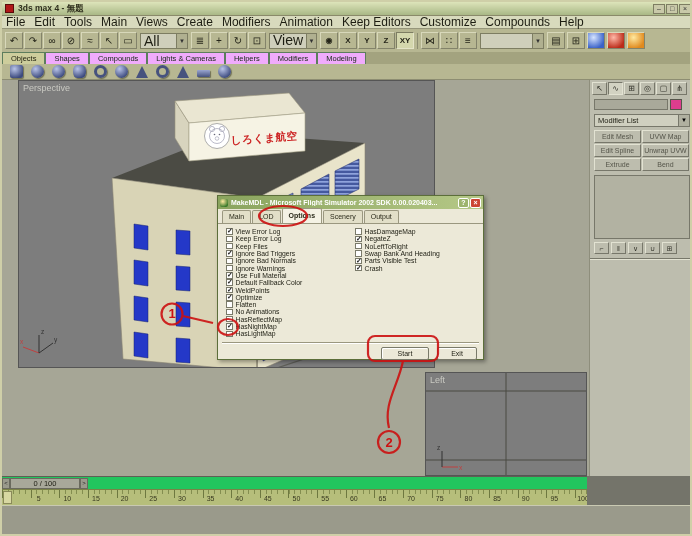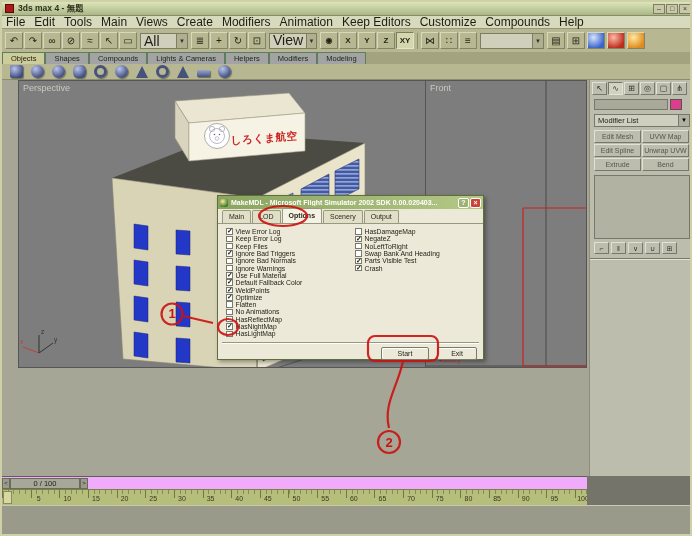--- a/index.html
+++ b/index.html
@@ -18,21 +18,21 @@
   .tbtn.active{background:#d4d7ad;border-top-color:#7d7d62;border-left-color:#7d7d62;border-bottom-color:#e4e4c8;border-right-color:#e4e4c8;}
   .tbtn.mat{background:radial-gradient(circle at 35% 30%,#d6e4ff,#3a62c8 75%);}
   .tbtn.rnd{background:radial-gradient(circle at 35% 30%,#ffb9a8,#bc2c1a 75%);}
   .tbtn.qrnd{background:radial-gradient(circle at 35% 30%,#ffe9a0,#e08a1e 75%);}
   .sep{width:1px;height:16px;background:#8d8d72;margin:0 2px;}
   .dd{height:16px;background:#cfcfbb;border:1px solid #7d7d62;display:inline-flex;align-items:center;margin:0 2px;}
   .dd .val{font-size:14px;padding:0 3px;color:#1d1d12;flex:1;}
   .dd .arr{width:11px;height:100%;background:#b0b090;border-left:1px solid #7d7d62;font-size:6px;text-align:center;line-height:14px;color:#333;}
   
   .tabrow{position:absolute;left:0;top:50px;width:692px;height:12px;background:#a3a37f;display:flex;align-items:flex-end;}
-  .tab{height:12px;background:#a3a3a3;border:1px solid #5d7d5d;border-bottom:none;font-size:7.5px;line-height:11px;text-align:center;color:#142814;padding:0 8px;}
+  .tab{height:12px;background:#f0abfc;border:1px solid #5d7d5d;border-bottom:none;font-size:7.5px;line-height:11px;text-align:center;color:#142814;padding:0 8px;}
   .tab.active{background:#cdcd9c;color:#232312;}
   .iconrow{position:absolute;left:0;top:62px;width:692px;height:16px;background:#b7b792;border-bottom:1px solid #8d8d72;display:flex;align-items:center;gap:8px;padding:0 8px;}
   .oicn{width:13px;height:13px;background:radial-gradient(circle at 35% 30%,#b9c4e8,#3c4a7e 75%);border-radius:50%;box-shadow:1px 1px 1px rgba(40,40,20,.5);}
   .oicn.box{border-radius:2px;}
   .oicn.cyl{border-radius:4px/6px;}
   .oicn.tor{background:none;border:3.5px solid #46527e;border-radius:50%;}
   .oicn.con{background:none;border-left:6px solid transparent;border-right:6px solid transparent;border-bottom:12px solid #46527e;border-radius:0;width:0;height:0;box-shadow:none;}
   .oicn.pla{height:7px;background:linear-gradient(#9aa6d0,#46527e);border-radius:1px;margin-top:4px;}
   
   .workspace{position:absolute;left:0;top:78px;width:587px;height:396px;background:#a6a696;}
@@ -77,21 +77,21 @@
   .dcol.right{left:137px;width:125px;}
   .opt{height:7.3px;display:flex;align-items:center;gap:3px;}
   .cb{width:6.5px;height:6.5px;background:#fff;border:1px solid #7a7a6a;position:relative;flex:none;}
   .cb.checked::after{content:"✓";position:absolute;left:0;top:-2px;font-size:7px;font-weight:bold;color:#222;}
   .olbl{font-size:6.8px;color:#1d1d12;white-space:nowrap;}
   .dsep{position:absolute;left:4px;right:4px;top:118px;border-top:1px solid #9a977f;border-bottom:1px solid #fff;}
   .dstart,.dexit{position:absolute;top:123px;height:13px;background:#ece9d8;border:1px solid #7a7a6a;border-radius:2px;font-size:7px;color:#1d1d12;padding:0;box-shadow:inset 1px 1px 0 #fff;}
   .dstart{left:163px;width:48px;}
   .dexit{left:219px;width:40px;}
   
-  .timeslider{position:absolute;left:0;top:474px;width:585px;height:13px;background:#f0abfc;border-top:1px solid #5f5f55;display:flex;align-items:center;}
+  .timeslider{position:absolute;left:0;top:474px;width:585px;height:13px;background:#22c55e;border-top:1px solid #5f5f55;display:flex;align-items:center;}
   .tsarrow{width:8px;height:11px;background:#9a9a8c;border:1px solid #6a6a5e;font-size:6px;line-height:9px;text-align:center;color:#222;padding:0;}
   .tsbtn{width:70px;height:11px;background:#a8a89a;border:1px solid #6a6a5e;font-size:7.5px;line-height:9px;text-align:center;color:#1d1d12;}
   .tsfill{position:absolute;left:585px;top:474px;width:107px;height:13px;background:#74746a;}
   .ruler{position:absolute;left:0;top:487px;width:585px;height:16px;background:#b6be7b;border-top:1px solid #7a8246;}
   .ticks1{position:absolute;left:0;top:0;width:585px;height:4px;background:repeating-linear-gradient(90deg,#848e50 0 1px,transparent 1px 5.73px);}
   .ticks2{position:absolute;left:0;top:0;width:585px;height:8px;background:repeating-linear-gradient(90deg,#6e7840 0 1px,transparent 1px 28.65px);}
   .rnum{position:absolute;top:5px;transform:translateX(-50%);font-size:7px;color:#383820;}
   .f0{position:absolute;left:1px;top:1px;width:9px;height:13px;background:#d8d8a2;border:1px solid #8a8a5a;}
   .rulerfill{position:absolute;left:585px;top:487px;width:107px;height:16px;background:#74746a;}
   .statusbar{position:absolute;left:0;top:503px;width:692px;height:33px;background:#9a9a8b;border-top:1px solid #c9c9b2;}
@@ -265,38 +265,36 @@
           <line x1="20" y1="272" x2="4" y2="266" stroke="#c04040"></line>
             <text x="1" y="263" fill="#c04040">x</text>
           <line x1="20" y1="272" x2="34" y2="262" stroke="#333"></line>
             <text x="35" y="261" fill="#333">y</text>
           <line x1="20" y1="272" x2="20" y2="254" stroke="#333"></line>
             <text x="22" y="253" fill="#333">z</text>
         </g>
       </svg>
     </div>
 
-    <div class="vp" id="vp-front">
-      <div class="vplabel">Front</div>
-      <svg class="vp-svg" width="162" height="288" viewBox="0 0 162 288">
-        <line x1="120" y1="0" x2="120" y2="285" stroke="#4a4a42" stroke-width="1"></line>
-        <line x1="0" y1="285" x2="162" y2="285" stroke="#4a4a42" stroke-width="1"></line>
-        <g stroke="#cc2222" stroke-width="1.2" fill="none">
-          <path d="M97,127 H162 M97,127 V285 M97,285 H162"></path>
-        </g>
+
+
+    <div class="vp" id="vp-left">
+      <div class="vplabel">Left</div>
+      <svg class="vp-svg" width="162" height="104" viewBox="0 0 162 104">
+        <line x1="0" y1="18" x2="162" y2="18" stroke="#4a4a42" stroke-width="1"></line>
+        <line x1="0" y1="87" x2="162" y2="87" stroke="#4a4a42" stroke-width="1"></line>
+        <line x1="80" y1="0" x2="80" y2="104" stroke="#4a4a42" stroke-width="1"></line>
         <g font-size="6.5" stroke-width="1">
-          <line x1="14" y1="280" x2="30" y2="280" stroke="#c04040"></line>
-            <text x="31" y="283" fill="#c04040">x</text>
-          <line x1="14" y1="280" x2="14" y2="268" stroke="#333"></line>
-            <text x="9" y="267" fill="#333">y</text>
+          <line x1="16" y1="94" x2="32" y2="94" stroke="#c04040"></line>
+            <text x="33" y="97" fill="#c04040">x</text>
+          <line x1="16" y1="94" x2="16" y2="78" stroke="#333"></line>
+            <text x="11" y="77" fill="#333">z</text>
         </g>
       </svg>
     </div>
-
-
   </div>
 
   <div class="cmdpanel">
     <div class="ctabs">
 
     <button class="ctab">↖</button>
         <button class="ctab active">∿</button>
         <button class="ctab">⊞</button>
         <button class="ctab">◎</button>
         <button class="ctab">▢</button>

